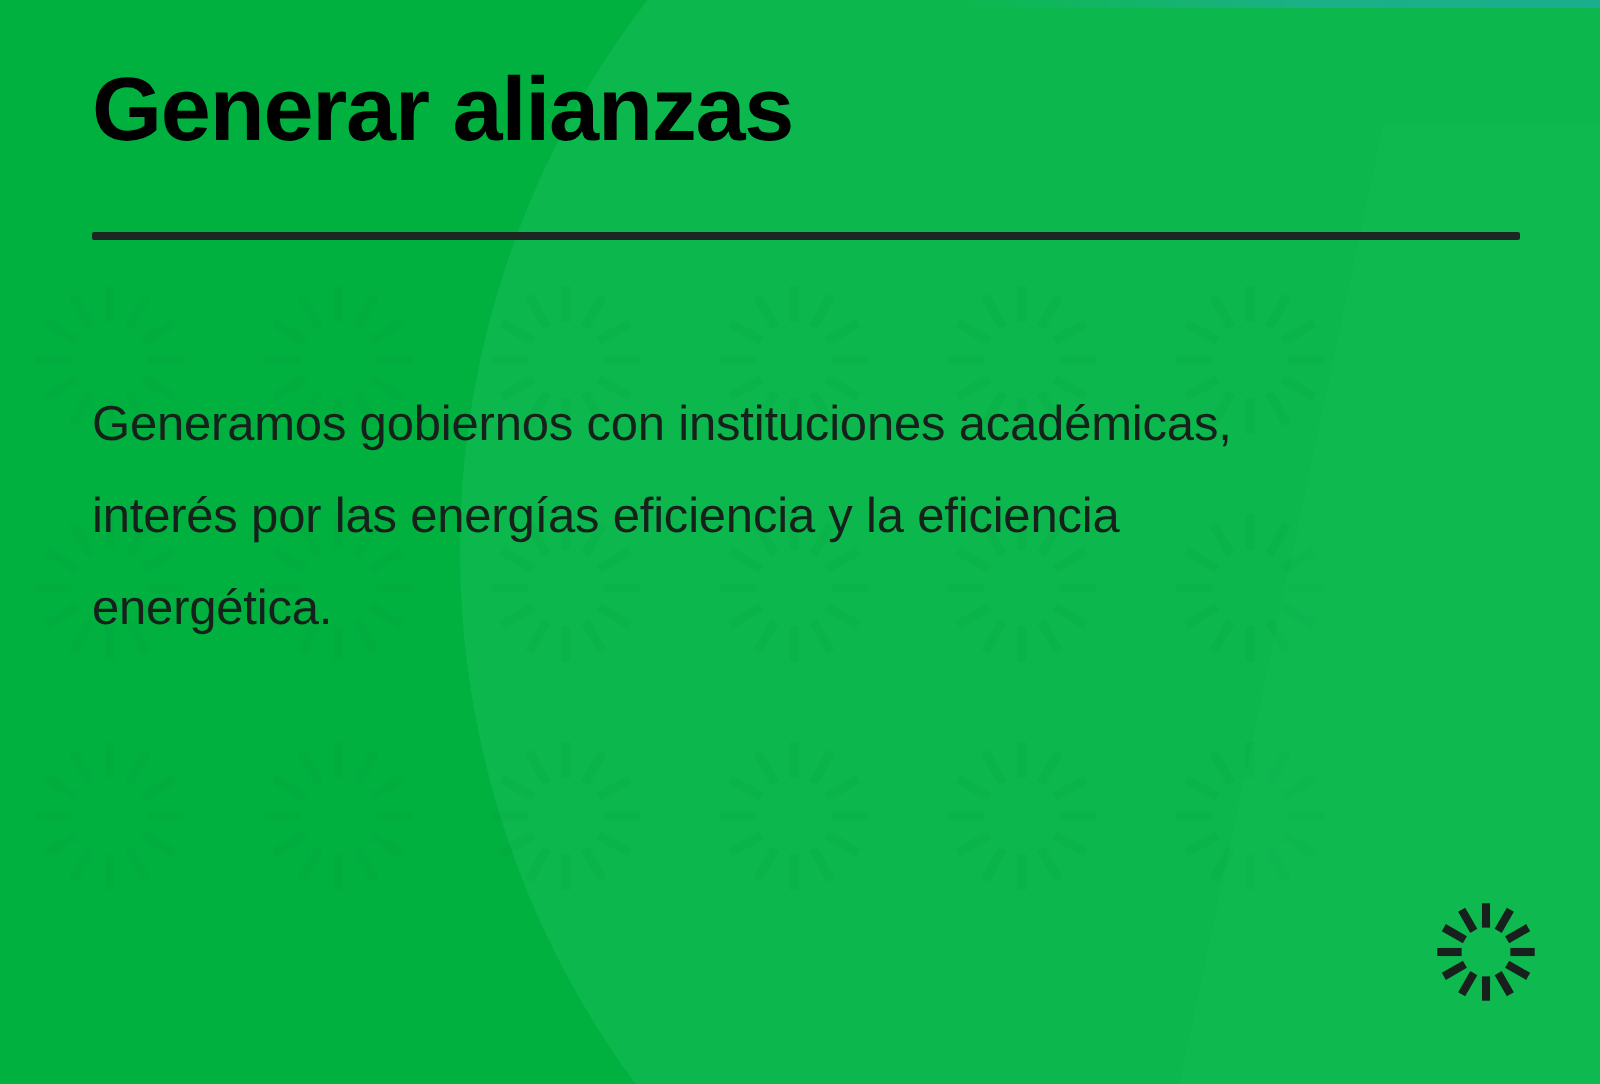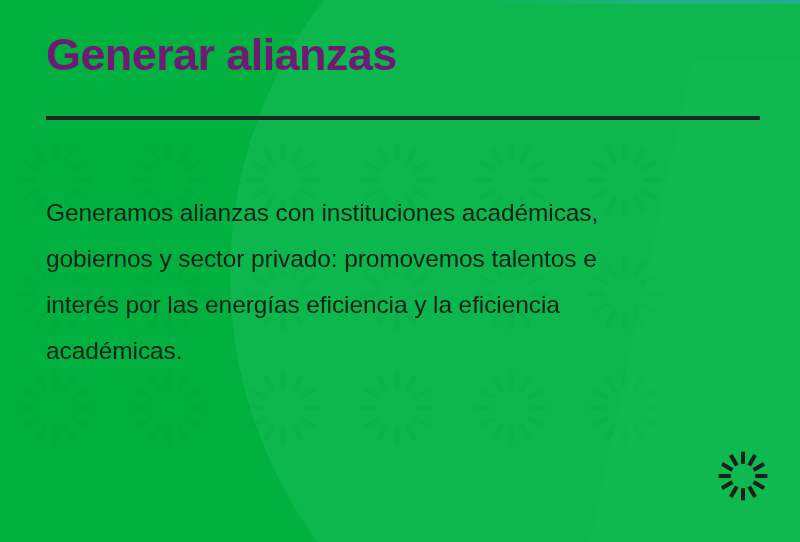--- a/index.html
+++ b/index.html
@@ -83,21 +83,21 @@
     padding: 0 46px;
   }
 
   .title {
     position: absolute;
     left: 46px;
     top: 28px;
     font-size: 45px;
     font-weight: bold;
     letter-spacing: -0.6px;
-    color: #701a75;
+    color: #000000;
     line-height: 1.22;
     white-space: nowrap;
   }
 
   .rule {
     position: absolute;
     left: 46px;
     top: 116px;
     width: 714px;
     height: 4px;
@@ -464,24 +464,23 @@
         </svg>
       </div>
     </div>
 
   <div class="content">
     <div class="title">Generar alianzas</div>
 
     <div class="rule"></div>
 
     <div class="body-text" id="body-text">
-        <div>Generamos alianzas con instituciones académicas,</div>
-        <div>gobiernos y sector privado: promovemos talentos e</div>
+        <div>Generamos gobiernos con instituciones académicas,</div>
         <div>interés por las energías eficiencia y la eficiencia</div>
-        <div>académicas.</div>
+        <div>energética.</div>
       </div>
   </div>
 
   <div class="logo-burst">
     <svg viewBox="0 0 100 100" aria-hidden="true">
       <g id="burst-rays" stroke="#17201c" stroke-width="7" stroke-linecap="butt">
           <line x1="50.00" y1="29.00" x2="50.00" y2="8.00"></line>
           <line x1="60.50" y1="31.81" x2="71.00" y2="13.63"></line>
           <line x1="68.19" y1="39.50" x2="86.37" y2="29.00"></line>
           <line x1="71.00" y1="50.00" x2="92.00" y2="50.00"></line>

